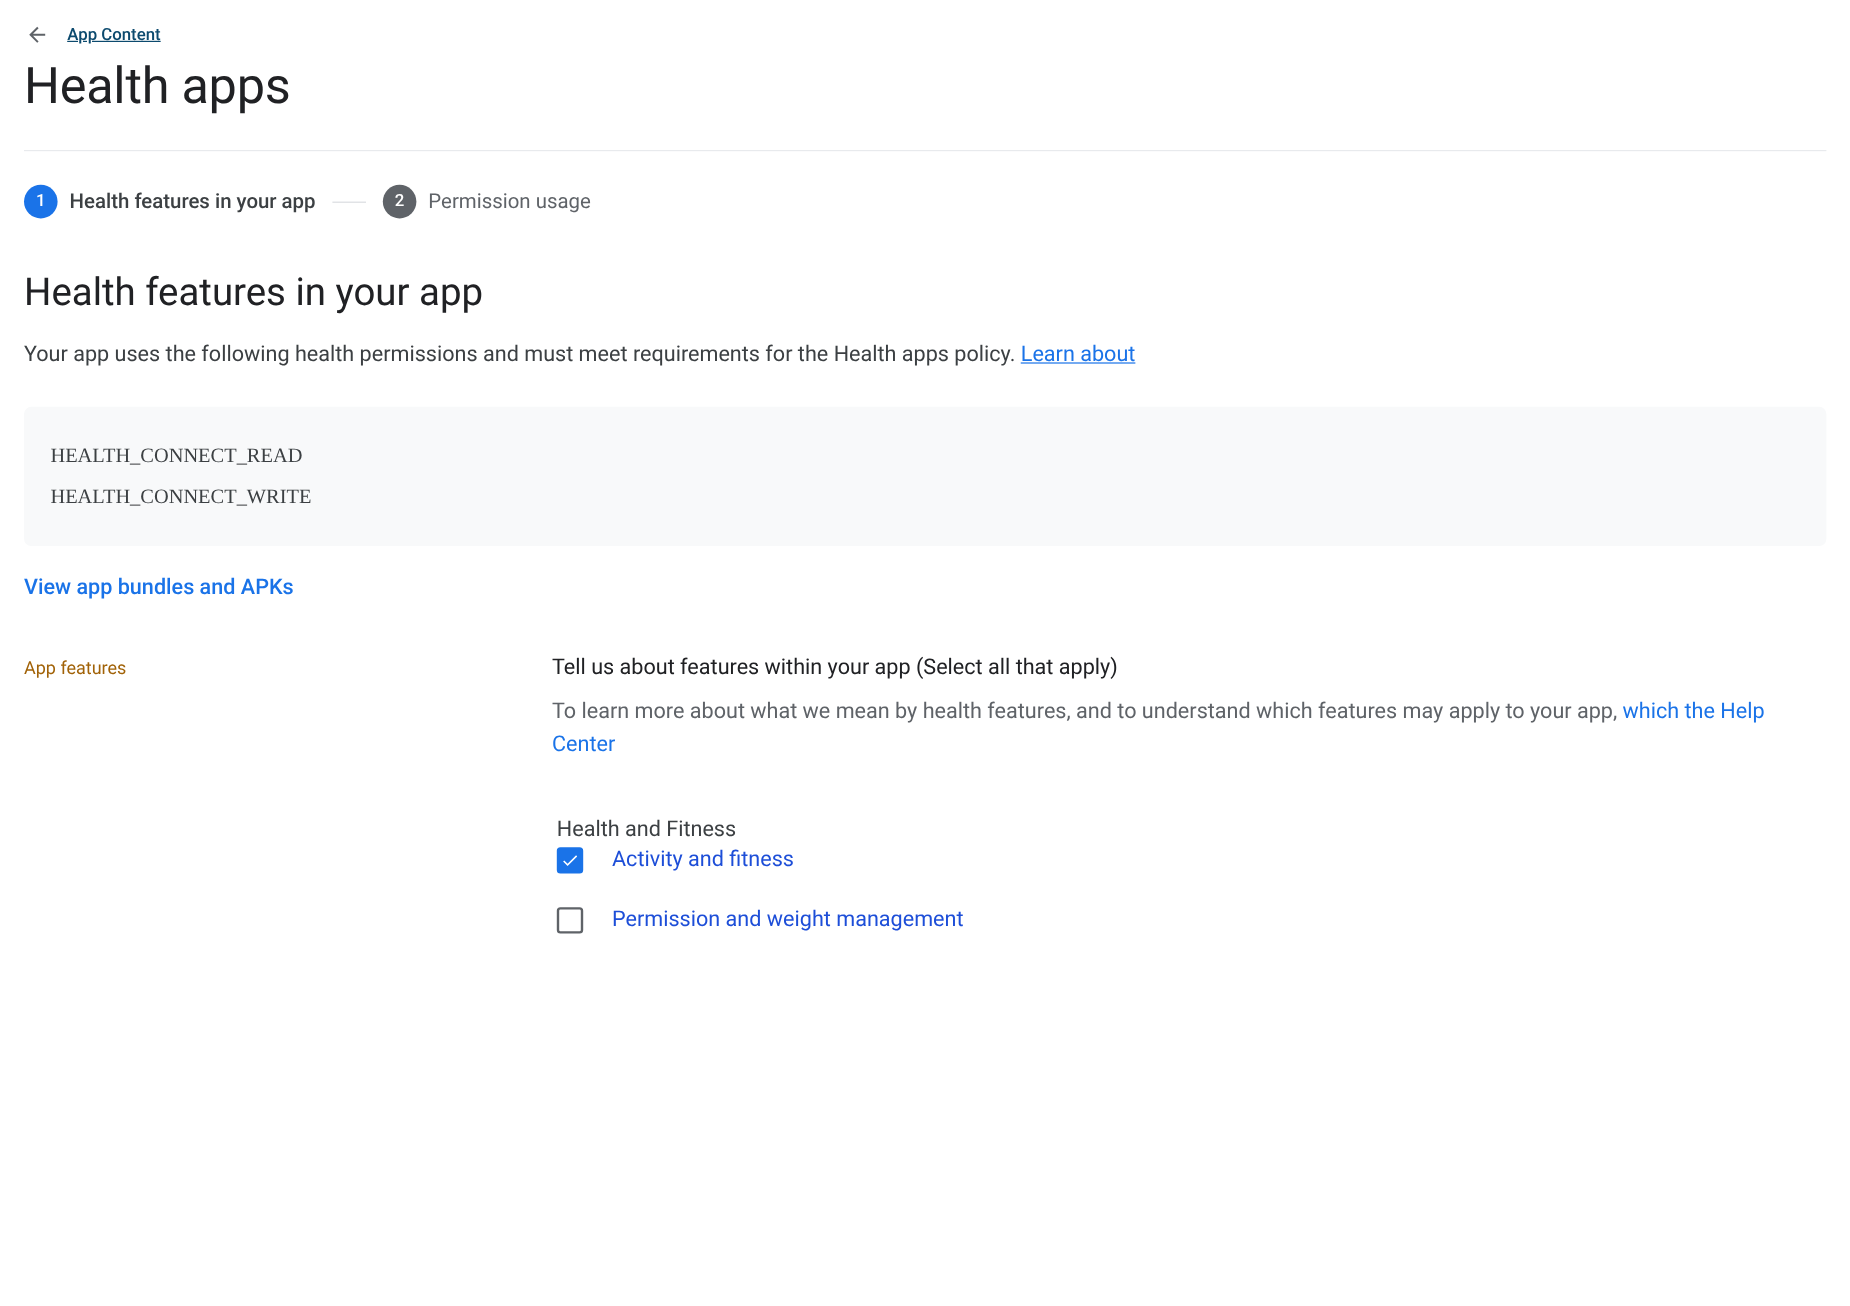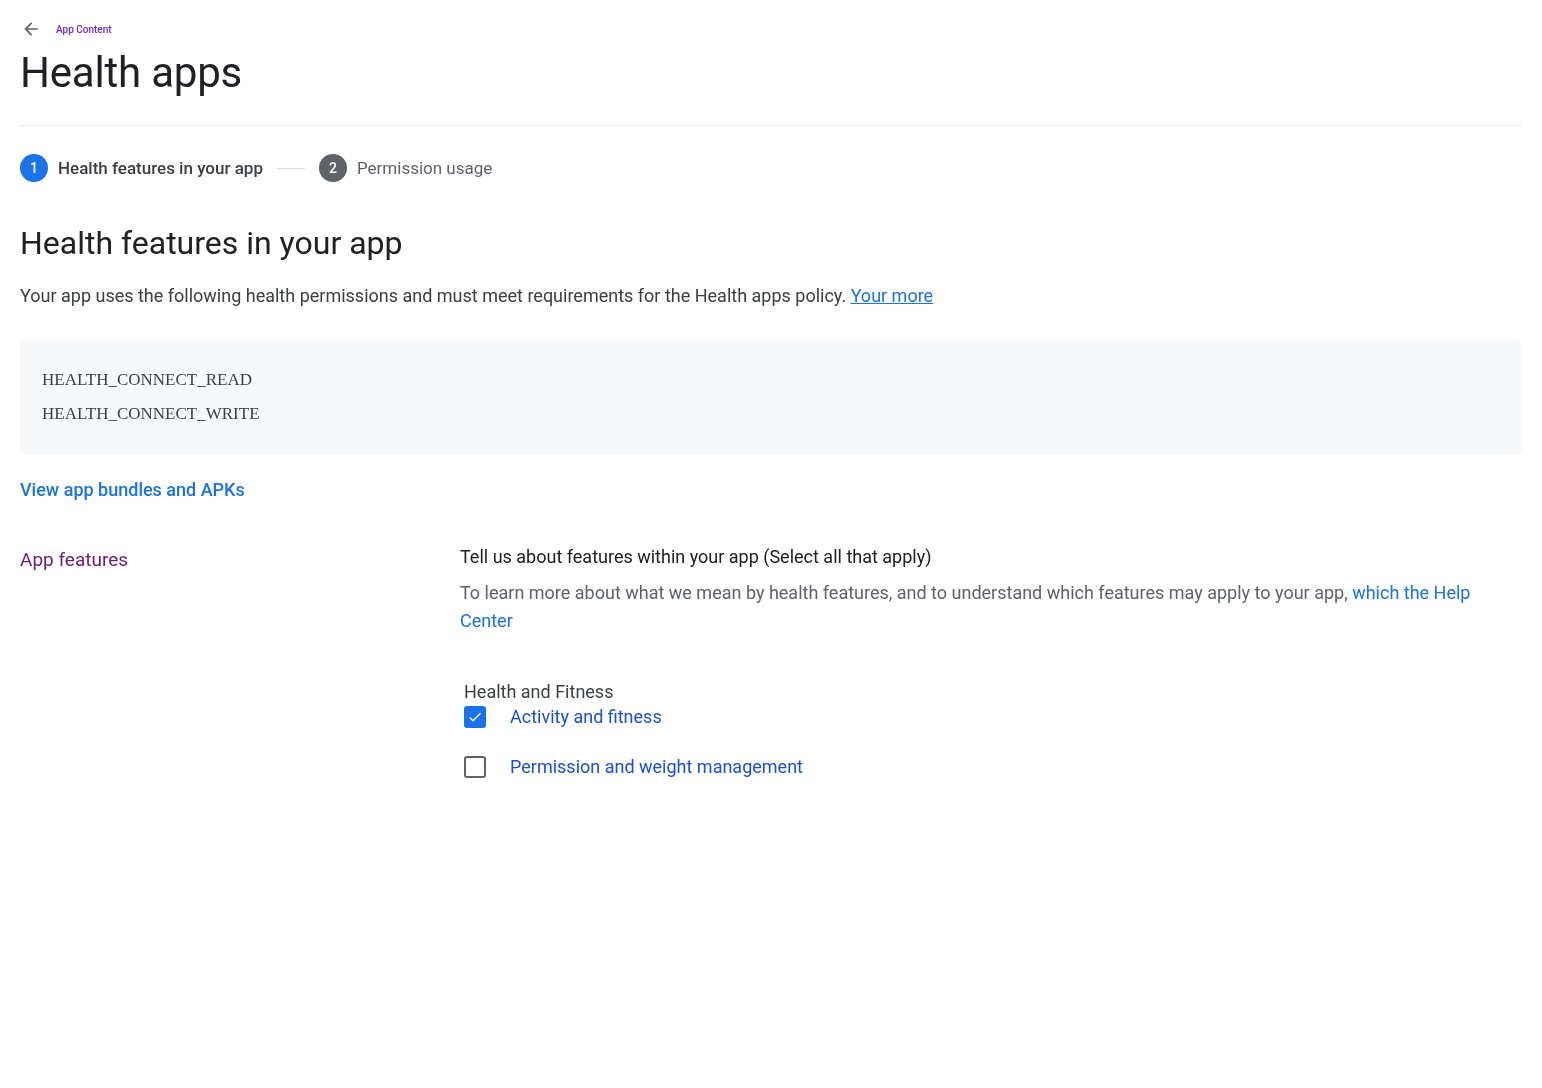--- a/index.html
+++ b/index.html
@@ -24,24 +24,25 @@
     width: 22px;
     height: 22px;
     display: inline-flex;
     align-items: center;
     justify-content: center;
     cursor: pointer;
     color: #5f6368;
   }
   .back-arrow svg { width: 20px; height: 20px; fill: #5f6368; }
   .breadcrumb {
-    font-size: 10px;
-    font-weight: 500;
-    color: #6d28d9;
-    cursor: pointer;
+    font-size: 14px;
+    font-weight: 500;
+    color: #0c4a6e;
+    cursor: pointer;
+    text-decoration: underline;
   }
   .page-title {
     font-size: 42px;
     font-weight: 400;
     letter-spacing: -0.2px;
     color: #202124;
     margin: 4px 0 28px 0;
   }
   hr.divider {
     border: none;
@@ -122,22 +123,22 @@
     color: #1a73e8;
     cursor: pointer;
     margin-bottom: 46px;
   }
   .features-row {
     display: flex;
     gap: 40px;
   }
   .features-label {
     width: 400px;
-    font-size: 19px;
-    color: #701a75;
+    font-size: 15px;
+    color: #a16207;
     padding-top: 2px;
   }
   .features-body { flex: 1; }
   .features-heading {
     font-size: 18px;
     color: #202124;
     margin: 0 0 12px 0;
   }
   .features-sub {
     font-size: 18px;
@@ -206,21 +207,21 @@
     <span class="step-connector"></span>
     <div class="step">
       <span class="step-circle inactive">2</span>
       <span class="step-label inactive">Permission usage</span>
     </div>
   </div>
 
   <h2 class="section-title">Health features in your app</h2>
 
   <div class="section-desc">
-    <span>Your app uses the following health permissions and must meet requirements for the Health apps policy. </span><a class="inline-link">Your more</a>
+    <span>Your app uses the following health permissions and must meet requirements for the Health apps policy. </span><a class="inline-link">Learn about</a>
   </div>
 
   <div class="code-box">
     <div>HEALTH_CONNECT_READ</div>
     <div>HEALTH_CONNECT_WRITE</div>
   </div>
 
   <div class="view-bundles">View app bundles and APKs</div>
 
   <div class="features-row">

